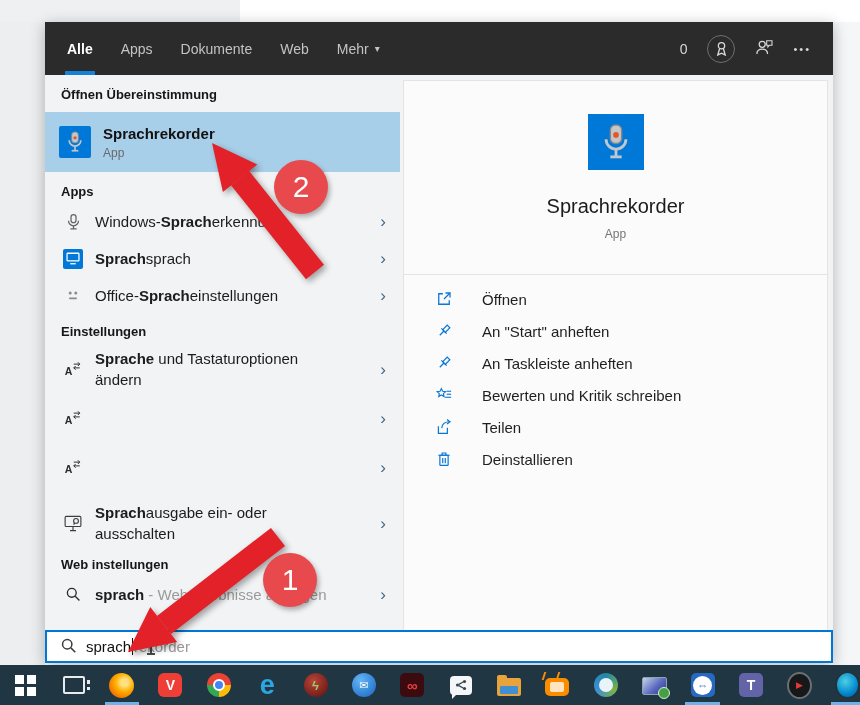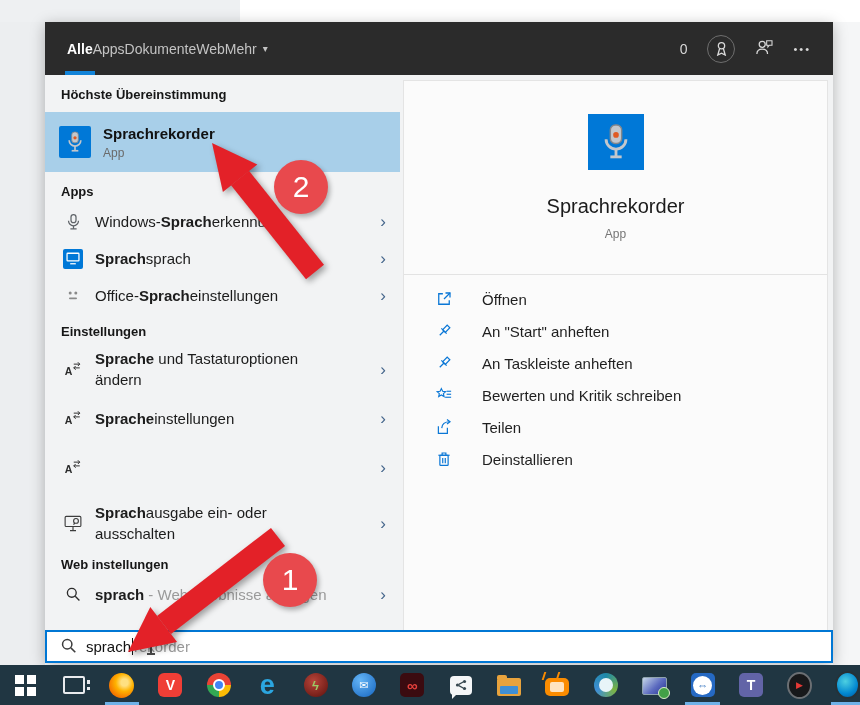--- a/index.html
+++ b/index.html
@@ -6,21 +6,21 @@
   body{width:860px;height:705px;position:relative;overflow:hidden;background:#fff;
        font-family:"Liberation Sans",sans-serif;-webkit-font-smoothing:antialiased}
   .bg-topleft{position:absolute;left:0;top:0;width:240px;height:22px;background:#eef0f2}
   .bg-left{position:absolute;left:0;top:22px;width:45px;height:643px;background:#eceef0}
   .bg-right{position:absolute;left:833px;top:22px;width:27px;height:643px;background:#f5f6f7}
 
   
   .flyout{position:absolute;left:45px;top:22px;width:788px;height:641px;
           box-shadow:0 3px 14px rgba(0,0,0,.28);display:flex;flex-direction:column}
   .hdr{height:53px;background:#2b2b2b;display:flex;align-items:center;padding:0 22px;flex:none}
-  .tabs{display:flex;height:100%;align-items:center}
+  .tabs{display:flex;gap:28px;height:100%;align-items:center}
   .tab{color:#c3c3c3;font-size:14px;height:100%;display:flex;align-items:center;position:relative;cursor:default}
   .tab.active{color:#fff;font-weight:bold}
   .tab.active::after{content:"";position:absolute;left:-2px;right:-2px;bottom:0;height:4px;background:#1283d8}
   .tab .caret{font-size:10px;margin-left:6px;color:#c3c3c3}
   .hdr-right{margin-left:auto;display:flex;align-items:center;gap:20px;color:#d9d9d9}
   .rewards-num{font-size:14px}
   .reward-circle{width:26px;height:26px;border:1px solid #6e6e6e;border-radius:50%;
                  display:flex;align-items:center;justify-content:center}
   .dots{font-size:11px;letter-spacing:2px;color:#d9d9d9}
 
@@ -177,21 +177,21 @@
             <path d="M13 2h6v5h-3l-1.6 2V7H13z" stroke-width="1.2"></path>
           </svg>
       </span>
       <span class="dots">•••</span>
     </div>
   </div>
 
   <div class="content">
 
     <div class="leftcol">
-      <div class="sec-h" id="h-best">Höchste Übereinstimmung</div>
+      <div class="sec-h" id="h-best">Öffnen Übereinstimmung</div>
 
       <div class="row best h60">
         <span class="tile-blue-lg">
           <svg width="20" height="24" viewBox="0 0 24 28">
               <rect x="8" y="2" width="8" height="13" rx="3.5" fill="#c3c7cc" stroke="#83878c"></rect>
               <circle cx="12" cy="9" r="2" fill="#e05a22"></circle>
               <path d="M5 12a7 7 0 0 0 14 0" fill="none" stroke="#c3c7cc" stroke-width="2"></path>
               <line x1="12" y1="19" x2="12" y2="24" stroke="#c3c7cc" stroke-width="2"></line>
               <line x1="8" y1="24.5" x2="16" y2="24.5" stroke="#c3c7cc" stroke-width="2"></line>
             </svg>
@@ -255,21 +255,20 @@
         <span class="chev">›</span>
       </div>
 
       <div class="row h42">
         <span class="ric">
           <svg width="18" height="18" viewBox="0 0 24 24">
               <text x="1" y="20" font-size="14" font-weight="bold" fill="#2b2b2b" font-family="Liberation Sans,sans-serif">A</text>
               <path d="M13 5.5h8m-2.5-2.5L21 5.5 18.5 8M21 10.5h-8m2.5-2.5L13 10.5 15.5 13" stroke="#2b2b2b" stroke-width="1.3" fill="none"></path>
             </svg>
         </span>
-        <span class="rlabel"><span></span><b>Sprache</b><span>instellungen</span></span>
         <span class="chev">›</span>
       </div>
 
       <div class="row h56">
         <span class="ric">
           <svg width="18" height="18" viewBox="0 0 24 24">
               <text x="1" y="20" font-size="14" font-weight="bold" fill="#2b2b2b" font-family="Liberation Sans,sans-serif">A</text>
               <path d="M13 5.5h8m-2.5-2.5L21 5.5 18.5 8M21 10.5h-8m2.5-2.5L13 10.5 15.5 13" stroke="#2b2b2b" stroke-width="1.3" fill="none"></path>
             </svg>
         </span>

